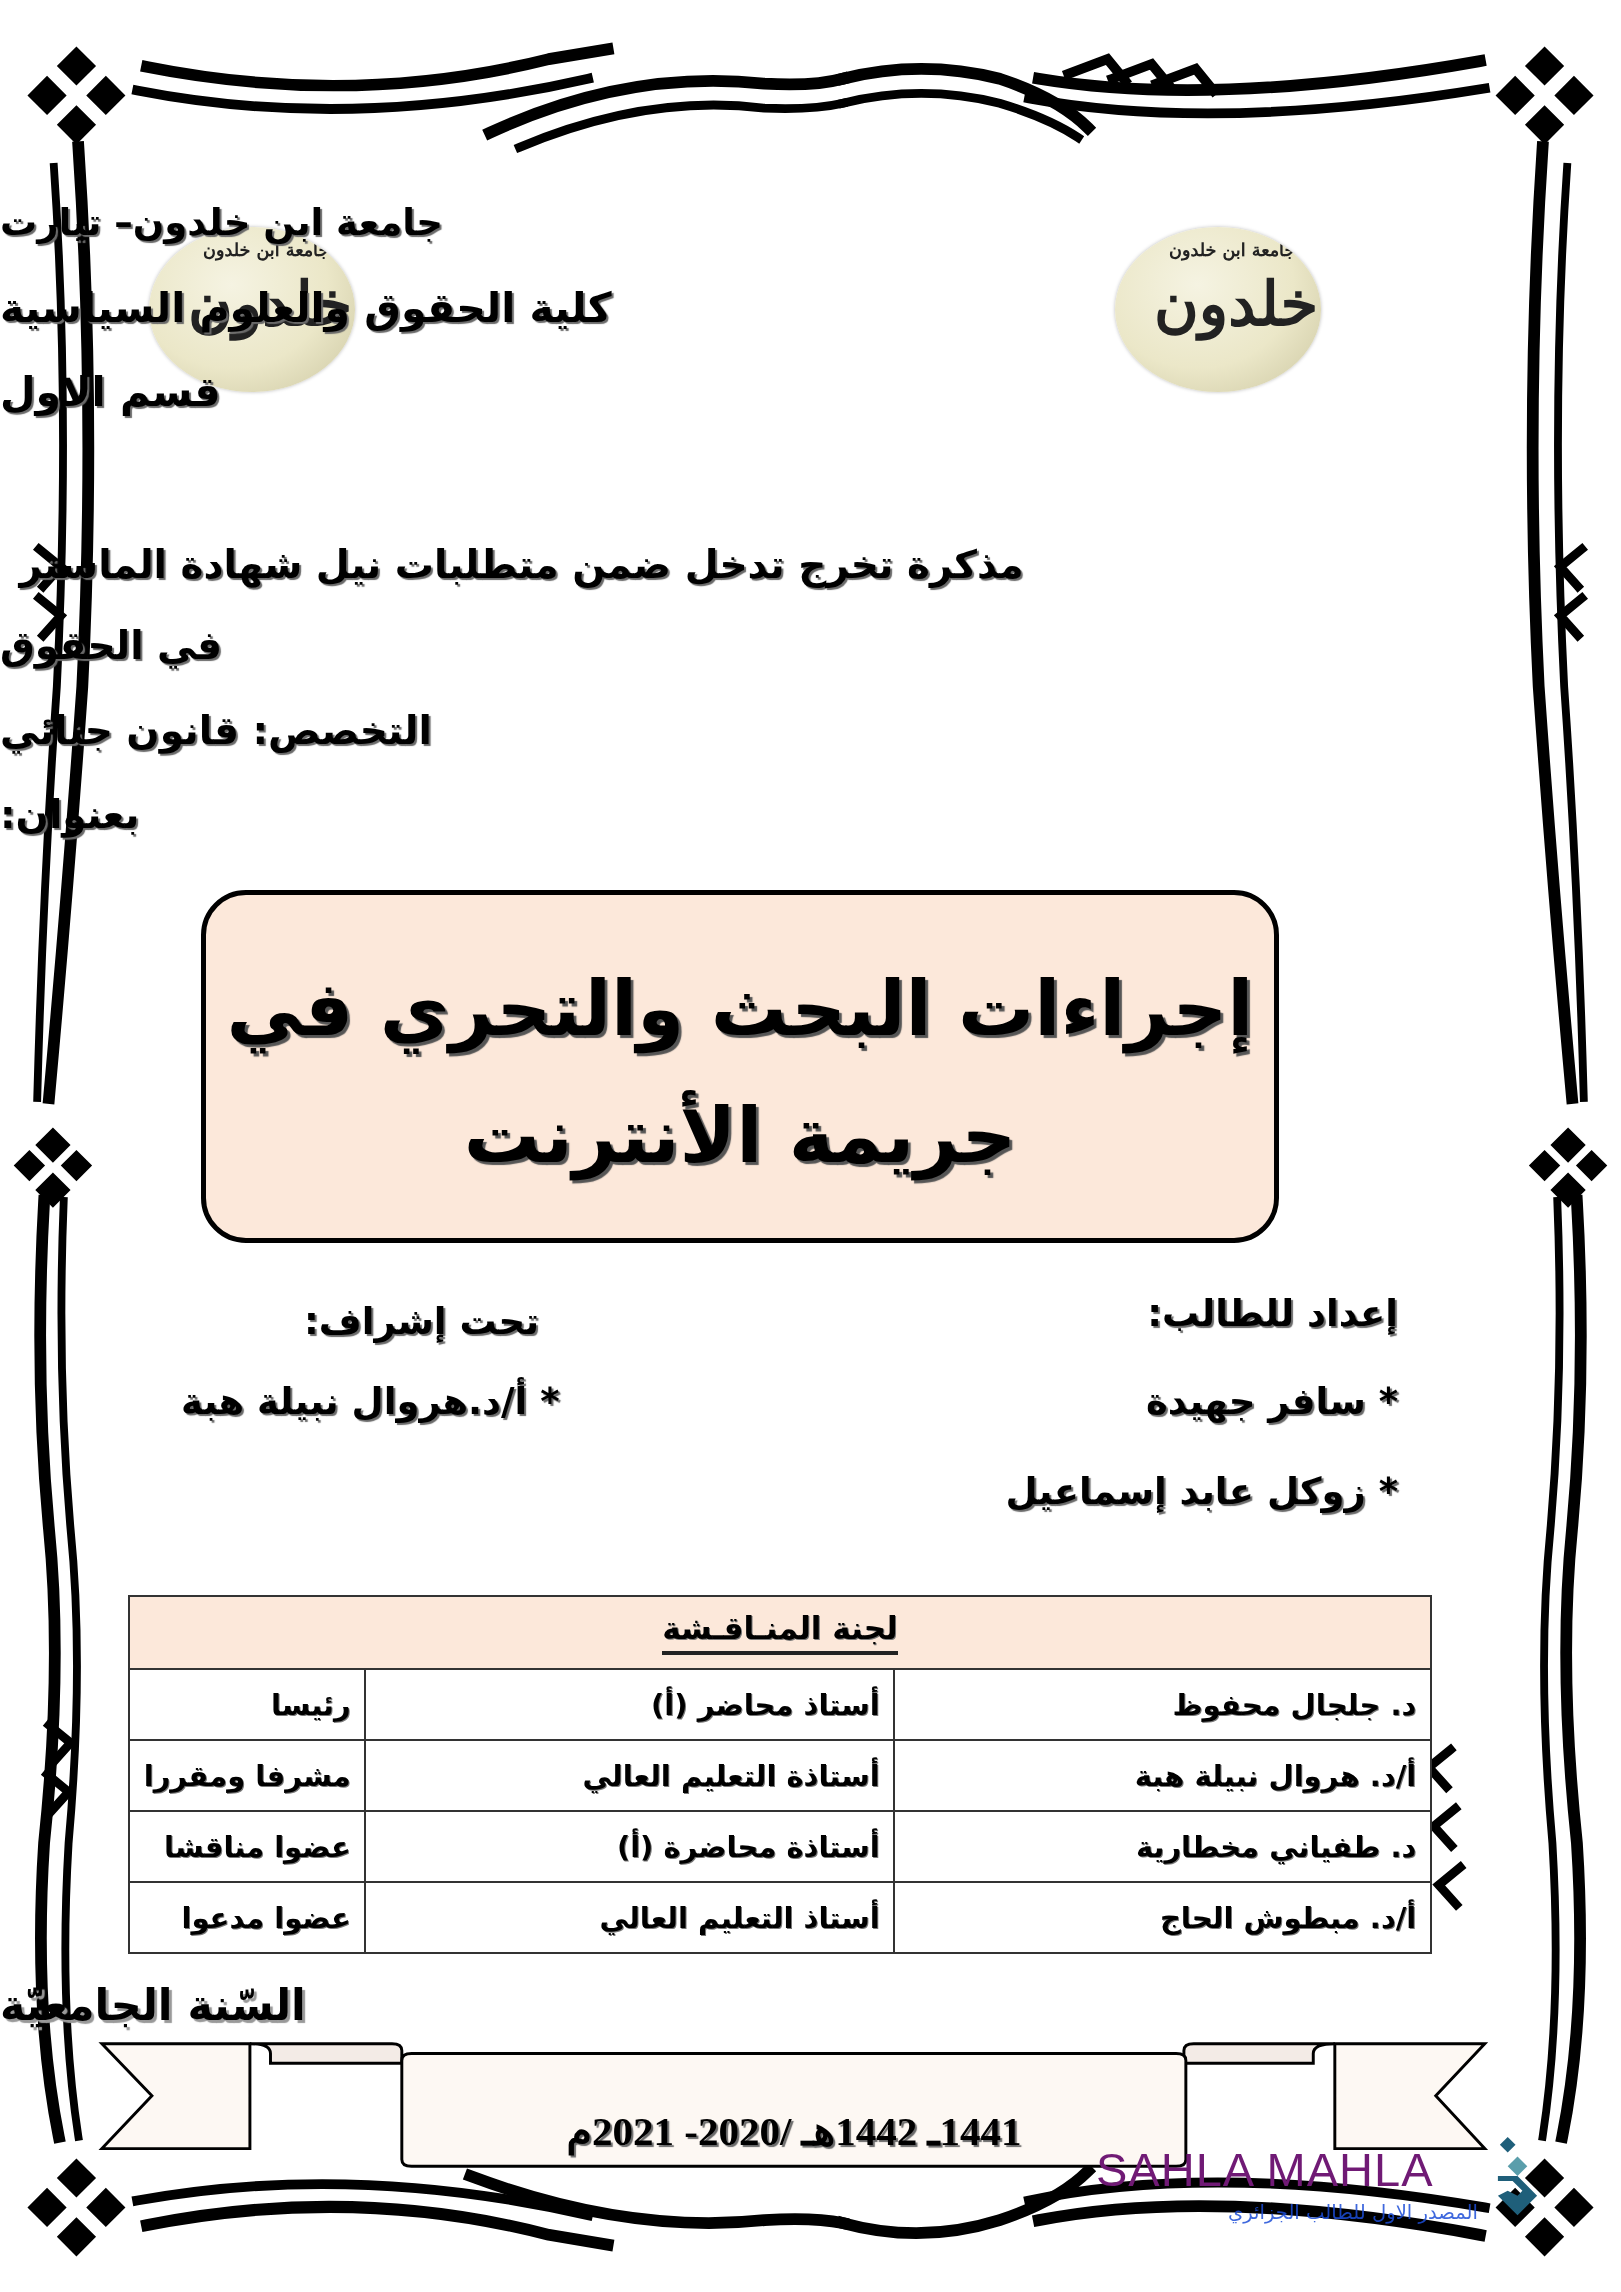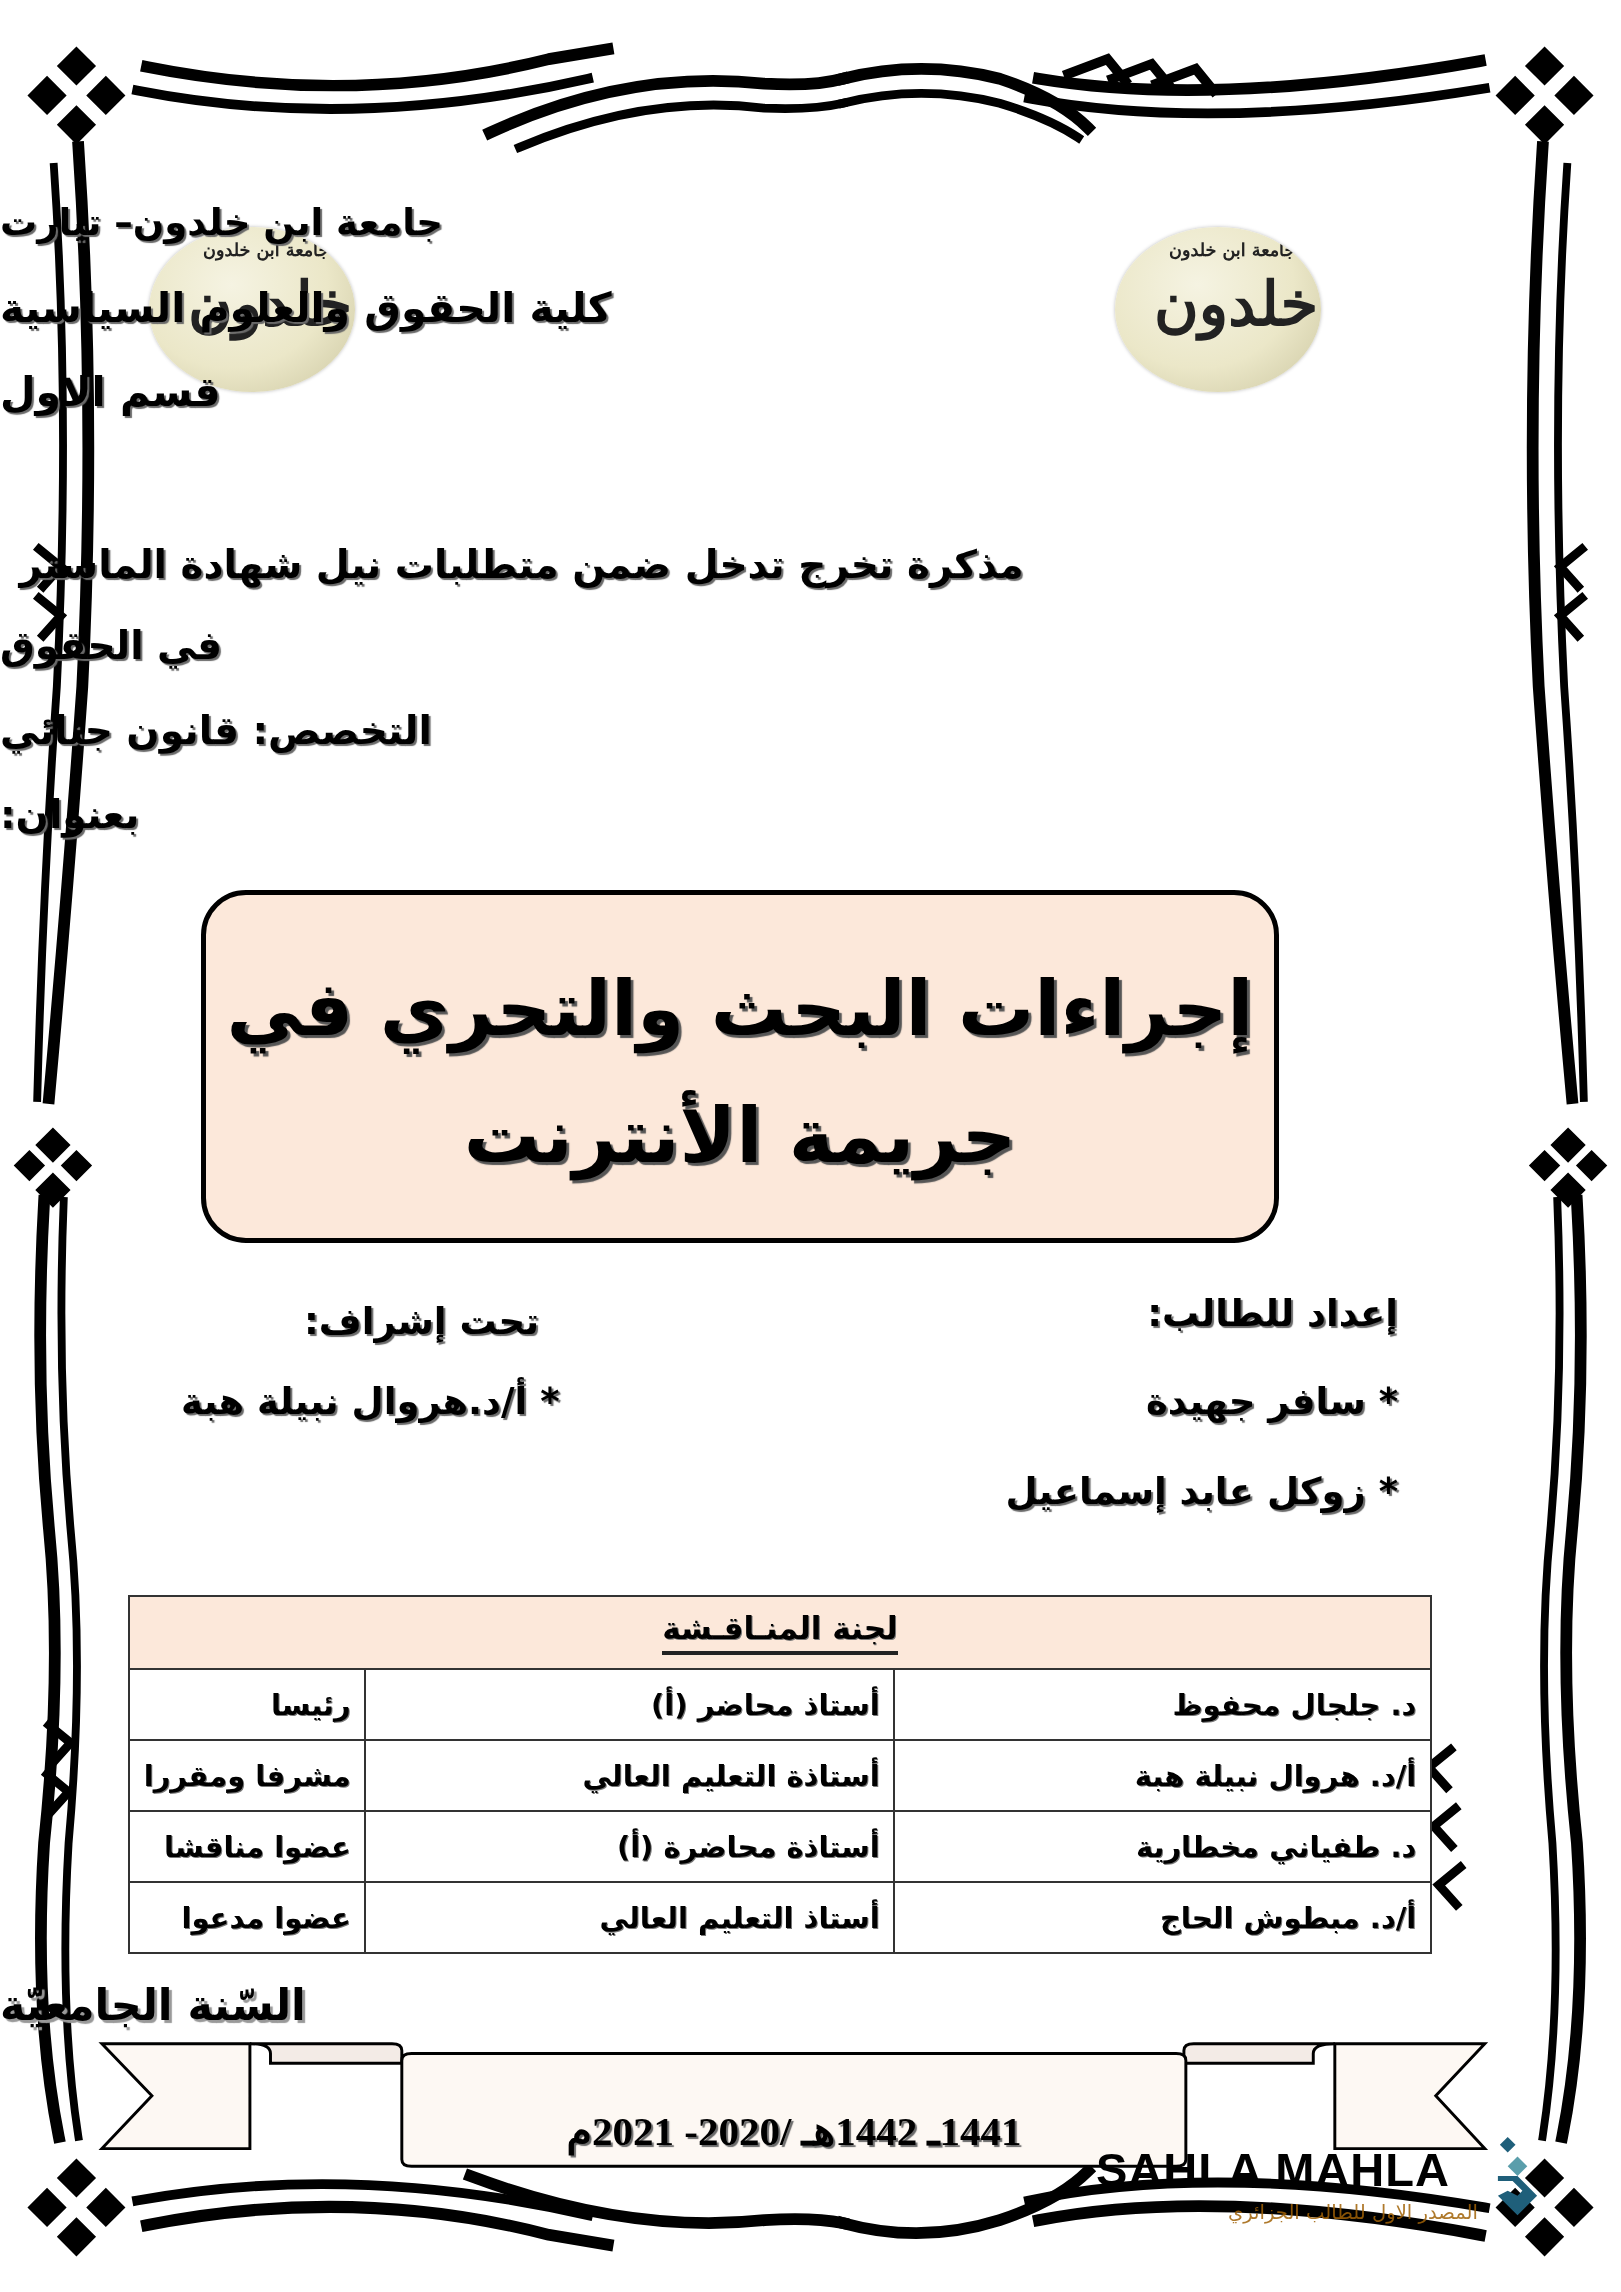--- a/index.html
+++ b/index.html
@@ -21,23 +21,23 @@
                   font-weight: bold; font-size: 76px; text-shadow: 2.9px 2.9px 1px #555; }
     table.jury { position: absolute; left: 128px; top: 1595px; width: 1304px; border-collapse: collapse;
                  direction: rtl; }
     table.jury td, table.jury th { border: 2px solid #333; padding: 0 13.7px; font-weight: bold;
                  font-size: 29px; text-shadow: 1px 1px 0 #777; white-space: nowrap; }
     table.jury th { background: #fce8da; height: 71px; font-size: 31px; }
     table.jury th span { display: inline-block; border-bottom: 4.9px solid #222; padding-bottom: 5.9px; }
     table.jury td { height: 69px; text-align: right; background: #fff; }
     .ribbon { position: absolute; left: 0; top: 0; }
     .watermark { position: absolute; left: 1096px; top: 2142px; }
-    .wm-text { position: absolute; color: #000000; font-family: "Liberation Sans", sans-serif;
-               font-size: 47px; letter-spacing: 1px; white-space: nowrap; font-weight: bold; }
-    .wm-sub { position: absolute; color: #a16207; font-size: 19.6px; direction: rtl; white-space: nowrap; opacity: 0.85; }
+    .wm-text { position: absolute; color: #701a75; font-family: "Liberation Sans", sans-serif;
+               font-size: 47px; letter-spacing: 1px; white-space: nowrap; }
+    .wm-sub { position: absolute; color: #1d4ed8; font-size: 19.6px; direction: rtl; white-space: nowrap; opacity: 0.85; }
   </style>
 </head>
 <body>
 
 <svg class="border-svg" viewBox="0 0 1654 2339" xmlns="http://www.w3.org/2000/svg">
   <g fill="#000">
 
     <g>
       <path d="M78 47 l20 20 -20 20 -20 -20z M48 77 l20 20 -20 20 -20 -20z M108 77 l20 20 -20 20 -20 -20z M78 107 l20 20 -20 20 -20 -20z"></path>
     </g>

